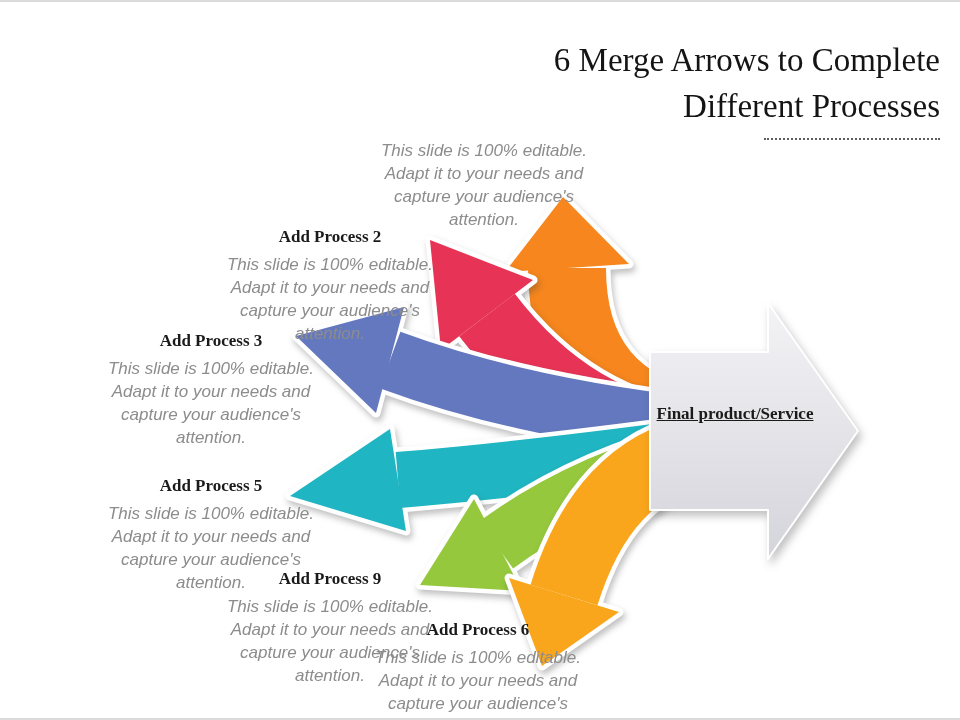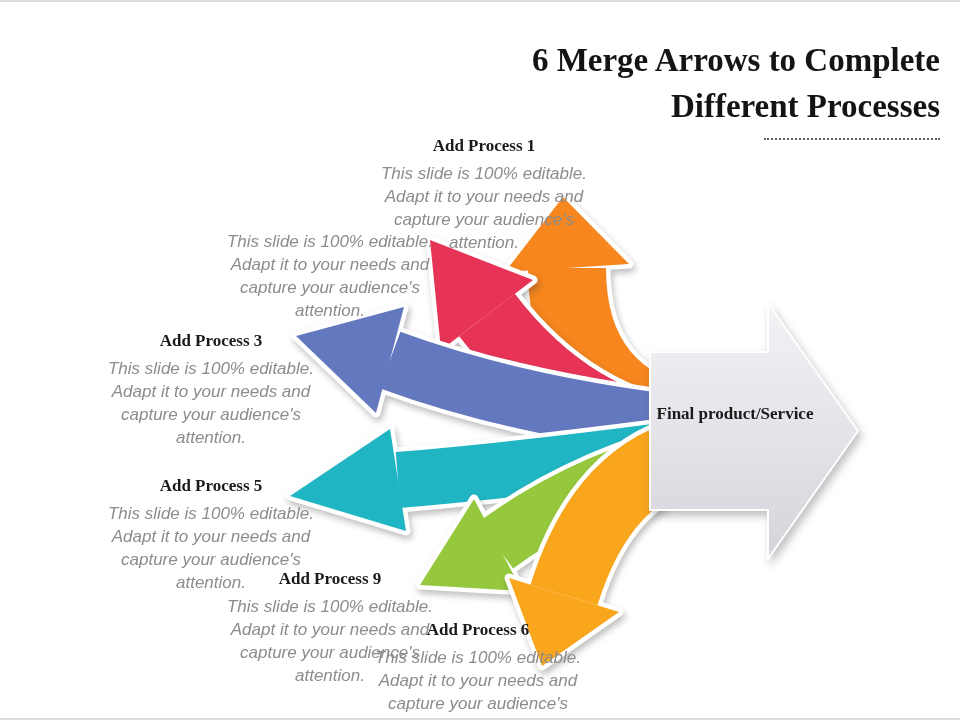--- a/index.html
+++ b/index.html
@@ -6,21 +6,21 @@
   .slide {
     position:relative; width:960px; height:720px; background:#ffffff;
     overflow:hidden; font-family:"Liberation Sans", sans-serif;
   }
   .edge-line { position:absolute; left:0; width:100%; height:0; border-top:2px solid #DBDBDB; }
   .edge-top { top:0; }
   .edge-bottom { bottom:0; }
 
   .slide-title {
     position:absolute; top:38px; right:20px; width:480px; margin:0;
-    font-family:"Liberation Serif", serif; font-weight:700;
+    font-family:"Liberation Serif", serif; font-weight:400;
     font-size:33px; line-height:1.38; color:#141414; text-align:right;
   }
   .title-divider {
     position:absolute; top:138px; right:20px; width:176px; height:0;
     border-top:2px dotted #5E5E5E;
   }
 
   .diagram-svg { position:absolute; left:0; top:0; }
   .arrow-g { filter: drop-shadow(2px 4px 3px rgba(60,60,60,0.32)); }
   .final-g { filter: drop-shadow(3px 5px 4px rgba(60,60,60,0.32)); }
@@ -39,21 +39,21 @@
   .p1 { left:354px; top:136px; }
   .p2 { left:200px; top:227px; }
   .p3 { left:81px;  top:331px;text-align:center; }
   .p4 { left:81px;  top:476px; }
   .p5 { left:200px; top:569px; }
   .p6 { left:348px; top:620px; }
 
   .final-label {
     position:absolute; left:650px; top:403px; width:170px; text-align:center;
     font-family:"Liberation Serif", serif; font-size:17px; font-weight:700;
-    line-height:1.3; color:#1A1A1A;
+    line-height:1.3; color:#1A1A1A;text-decoration:underline;
   }
 </style>
 </head>
 <body>
 
 <div class="slide">
 
   <div class="edge-line edge-top"></div>
   <div class="edge-line edge-bottom"></div>
 
@@ -109,25 +109,25 @@
 
     <g class="final-g">
       <polygon points="650,352 768,352 768,303 858,431 768,559 768,510 650,510" fill="url(#grayGrad)" stroke="#ffffff" stroke-width="2" stroke-linejoin="round"></polygon>
     </g>
   </svg>
 
   <h1 class="slide-title">6 Merge Arrows to Complete Different Processes</h1>
   <div class="title-divider"></div>
 
   <div class="process p1">
-    <h3 class="process-title">Add Process 1</h3>
     <p class="process-desc">This slide is 100% editable. Adapt it to your needs and capture your audience's attention.</p>
   </div>
 
   <div class="process p2">
+    <h3 class="process-title">Add Process 2</h3>
     <p class="process-desc">This slide is 100% editable. Adapt it to your needs and capture your audience's attention.</p>
   </div>
 
   <div class="process p3">
     <h3 class="process-title">Add Process 3</h3>
     <p class="process-desc">This slide is 100% editable. Adapt it to your needs and capture your audience's attention.</p>
   </div>
 
   <div class="process p4">
     <h3 class="process-title">Add Process 5</h3>

